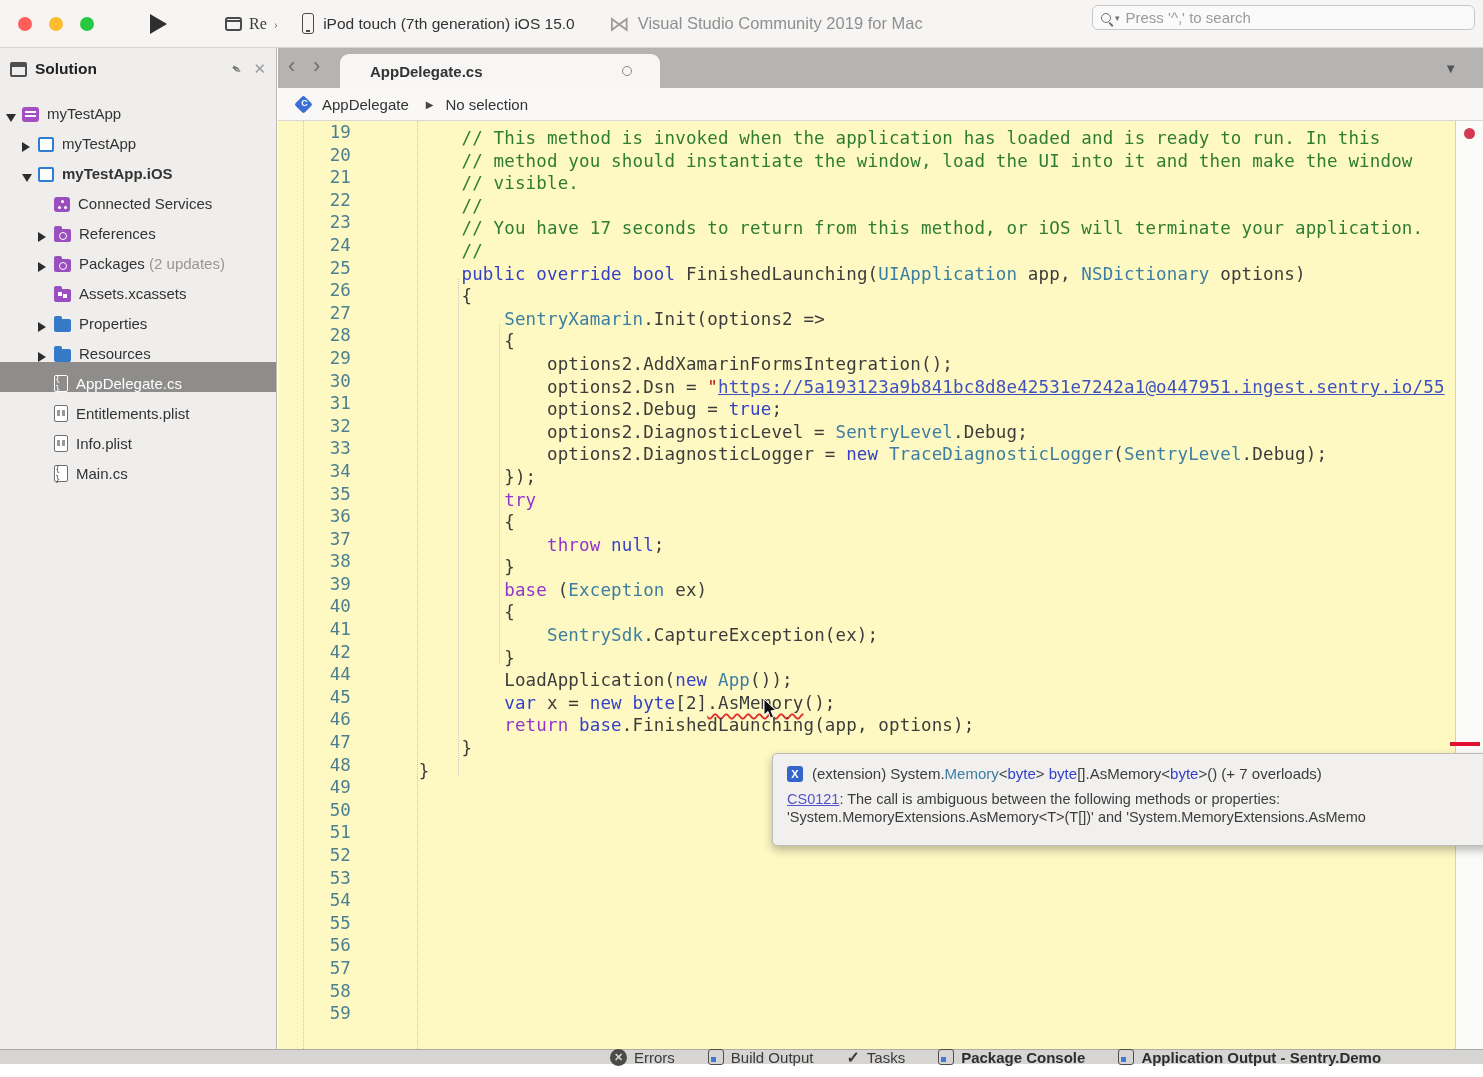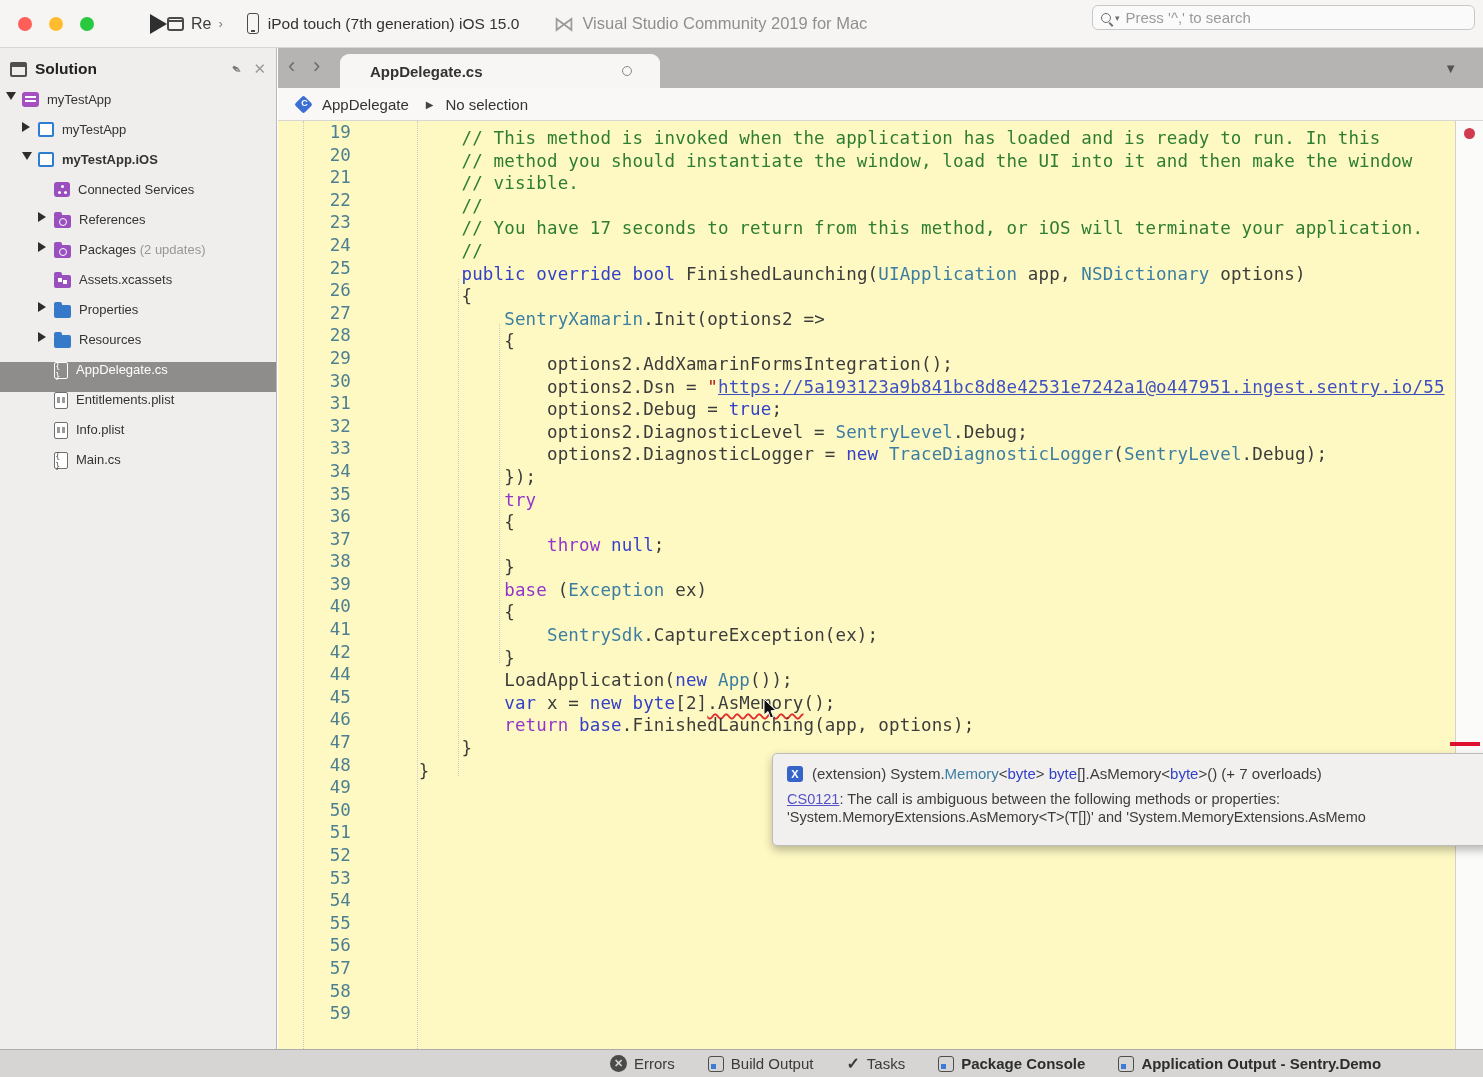--- a/index.html
+++ b/index.html
@@ -9,21 +9,21 @@
 
   
   #titlebar { position:absolute; left:0; top:0; width:1483px; height:48px;
               background:#f6f5f4; border-bottom:1px solid #d6d5d4;
               display:flex; align-items:center; }
   .traffic { display:flex; gap:17px; margin-left:18px; }
   .tl { width:14px; height:14px; border-radius:50%; }
   .tl.red{ background:#ff5f58; } .tl.yellow{ background:#febc2e; } .tl.green{ background:#28c840; }
   .run-btn { margin-left:56px; width:0; height:0; border-left:17px solid #2f2f2f;
              border-top:10px solid transparent; border-bottom:10px solid transparent; cursor:pointer; }
-  .config-sel { display:flex; align-items:center; gap:7px; color:#3c3c3c; font-size:16px; }
+  .config-sel { margin-left:58px; display:flex; align-items:center; gap:7px; color:#3c3c3c; font-size:16px;font-family:Liberation Serif, serif; }
   .win-icon { width:17px; height:14px; border:2px solid #4a4a4a; border-radius:3px; position:relative; }
   .win-icon::before { content:""; position:absolute; left:0; right:0; top:1px; height:2px; background:#4a4a4a; }
   .chev { color:#7c7c7c; font-size:13px; }
   .device-sel { margin-left:24px; display:flex; align-items:center; gap:9px; color:#323232; font-size:15.5px; }
   .phone-icon { width:12px; height:21px; border:1.6px solid #4a4a4a; border-radius:3px; position:relative; }
   .phone-icon::after { content:""; position:absolute; bottom:1px; left:3px; right:3px; height:1.6px; background:#4a4a4a; }
   .vs-title { margin-left:34px; display:flex; align-items:center; gap:8px; color:#8f8f8f; font-size:16.5px; }
   .vs-logo { color:#9d9c9b; font-size:21px; line-height:1; }
   .search-box { position:absolute; left:1092px; top:5px; width:383px; height:25px;
                 border:1px solid #c9c8c7; border-radius:6px; background:#fbfafa;
@@ -38,21 +38,21 @@
   #sidebar { position:absolute; left:0; top:48px; width:277px; height:1001px;
              background:#efeeed; border-right:1px solid #b8b7b6; }
   .sb-header { height:42px; display:flex; align-items:center; padding:0 10px; }
   .sol-icon { width:17px; height:15px; background:#4f4f4f; border-radius:2px; position:relative; margin-right:8px; }
   .sol-icon::after { content:""; position:absolute; left:2px; right:2px; bottom:2px; height:6px;
                      background:#efeeed; border-top:2px solid #efeeed; }
   .sb-title { font-weight:bold; font-size:15.5px; color:#222; flex:1; }
   .pin-icon { color:#787878; font-size:13px; margin-right:12px; transform:rotate(35deg); cursor:pointer; }
   .close-icon { color:#9a9a9a; font-size:15px; cursor:pointer; }
   #tree { margin-top:2px; }
-  .trow { height:30px; display:flex; align-items:flex-start; font-size:13px; color:#333; cursor:default; }
+  .trow { height:30px; display:flex; align-items:flex-end; font-size:15px; color:#333; cursor:default; }
   .trow.selected { background:#8e8d8c; color:#fff; }
   .trow .arrow { width:0; height:0; flex-shrink:0; }
   .arrow.right { border-left:8px solid #2d2d2d; border-top:5px solid transparent; border-bottom:5px solid transparent; }
   .arrow.down  { border-top:8px solid #2d2d2d; border-left:5px solid transparent; border-right:5px solid transparent; }
   .tlabel { margin-left:8px; white-space:nowrap; }
   .tlabel b { font-weight:bold; }
   .tsuffix { color:#979695; }
   .ticon { flex-shrink:0; margin-left:6px; position:relative; }
   .i-solution { width:17px; height:15px; background:#a64fc0; border-radius:3px; }
   .i-solution::after { content:""; position:absolute; left:3px; right:3px; top:4px; height:2px;
@@ -128,21 +128,21 @@
              box-shadow:0 4px 10px rgba(0,0,0,.28); padding:11px 14px; font-size:15px; color:#3c3c3c; }
   .tt-row1 { display:flex; align-items:center; gap:9px; }
   .ext-icon { width:16px; height:16px; background:#3665c9; border-radius:3px; color:#fff;
               font-size:11px; font-weight:bold; display:flex; align-items:center; justify-content:center; flex-shrink:0; }
   .ext-icon::after { content:"X"; }
   .tt-sig { white-space:nowrap; }
   .tt-err { margin-top:9px; font-size:14.5px; line-height:17.5px; white-space:nowrap; }
   .err-code { color:#5552c9; text-decoration:underline; cursor:pointer; }
 
   
-  #statusbar { position:absolute; left:0; top:1049px; width:1483px; height:28px; background:#d6d5d4;
+  #statusbar { position:absolute; left:0; top:1049px; width:1483px; height:15px; background:#d6d5d4;
                border-top:1px solid #ababab; display:flex; align-items:center; gap:33px; padding-left:610px; }
   .sb-item { display:flex; align-items:center; gap:7px; font-size:15px; color:#3a3a3a;
              white-space:nowrap; cursor:pointer; flex-shrink:0; }
   .sb-item.bold { font-weight:bold; color:#2d2d2d; }
   .si { flex-shrink:0; position:relative; }
   .si-errors { width:17px; height:17px; border-radius:50%; background:#4a4a49; color:#d6d5d4;
                font-size:11px; font-weight:bold; display:flex; align-items:center; justify-content:center; }
   .si-errors::after { content:"✕"; }
   .si-console { width:16px; height:16px; border:1.8px solid #4e4e4e; border-radius:3px; }
   .si-console::after { content:""; position:absolute; left:2px; bottom:2px; width:5px; height:5px; background:#3e7bd6; }

